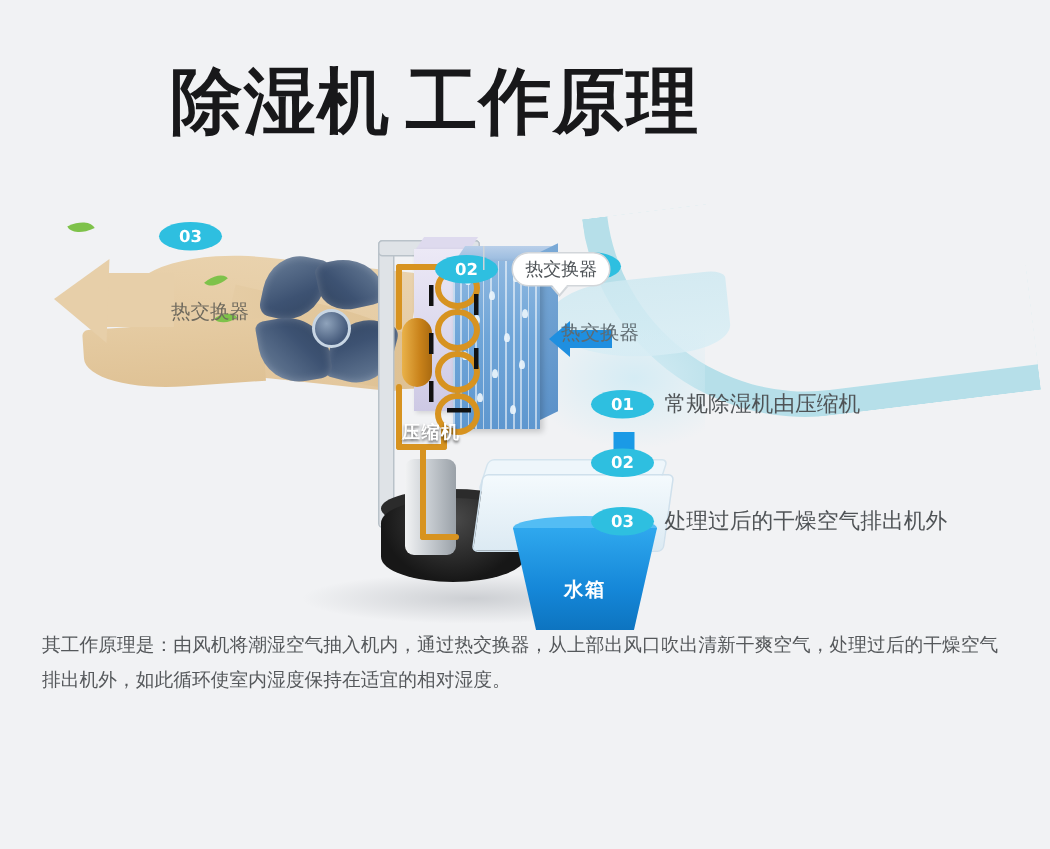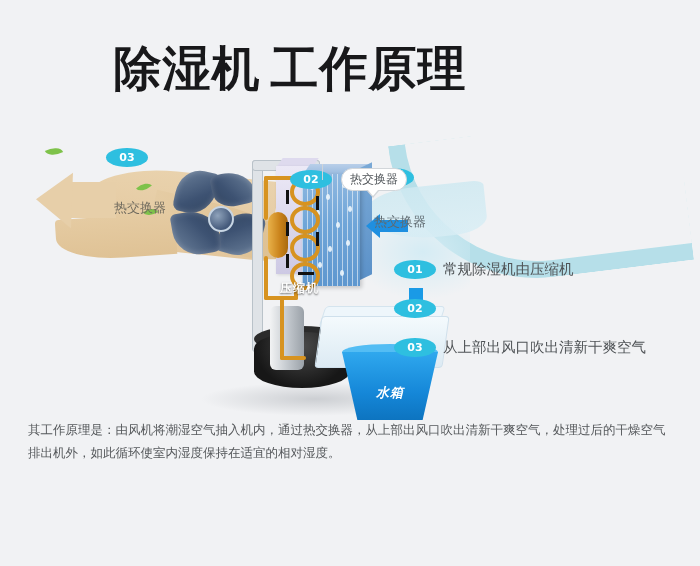--- a/index.html
+++ b/index.html
@@ -264,21 +264,20 @@
     clip-path: polygon(0 0, 100% 0, 84% 100%, 16% 100%);
   }
   .tank-top {
     position: absolute; left: 96px; top: 188px; width: 96px; height: 16px;
     background: #53bdf4; border-radius: 50%;
   }
   .tank-label {
     position: absolute; left: 96px; top: 228px; width: 96px;
     text-align: center; color: #ffffff; font-size: 13px; font-weight: bold;
     letter-spacing: 1px;
-    font-style: italic;
   }
 
   
   .blue-down {
     position: absolute; left: 163px; top: 132px; width: 14px; height: 26px;
     background: #1a9ae6;
   }
   .blue-down-head {
     position: absolute; left: 155px; top: 156px; width: 0; height: 0;
     border-left: 15px solid transparent;
@@ -361,21 +360,21 @@
     border-left: 6px solid transparent;
     border-right: 6px solid transparent;
     border-top: 7px solid #d2d6da;
   }
   .bubble-stem {
     position: absolute; left: 322px; top: 44px;
     width: 1px; height: 16px; background: #cfd4d8;
   }
 
   .lbl-comp {
-    position: absolute; left: 280px; top: 160px;
+    position: absolute; left: 268px; top: 160px;
     color: #ffffff; font-size: 12px; font-weight: bold;
     letter-spacing: 1px;
     text-shadow: 0 1px 2px rgba(0,0,0,.6);
   }
 
   
   .list {
     position: absolute;
     left: 394px;
     top: 258px;
@@ -530,21 +529,21 @@
   <div class="list">
     <div class="list-item">
       <span class="badge">01</span>
       <span class="li-text">常规除湿机由压缩机</span>
     </div>
     <div class="list-item">
       <span class="badge">02</span>
     </div>
     <div class="list-item">
       <span class="badge">03</span>
-      <span class="li-text">从上部出风口吹出清新干爽空气</span>
+      <span class="li-text">处理过后的干燥空气排出机外</span>
     </div>
   </div>
 
   <div class="body-copy">
     <p class="para">其工作原理是：由风机将潮湿空气抽入机内，通过热交换器，从上部出风口吹出清新干爽空气，处理过后的干燥空气排出机外，如此循环使室内湿度保持在适宜的相对湿度。</p>
   </div>
 
 </div>
 
 </body></html>

